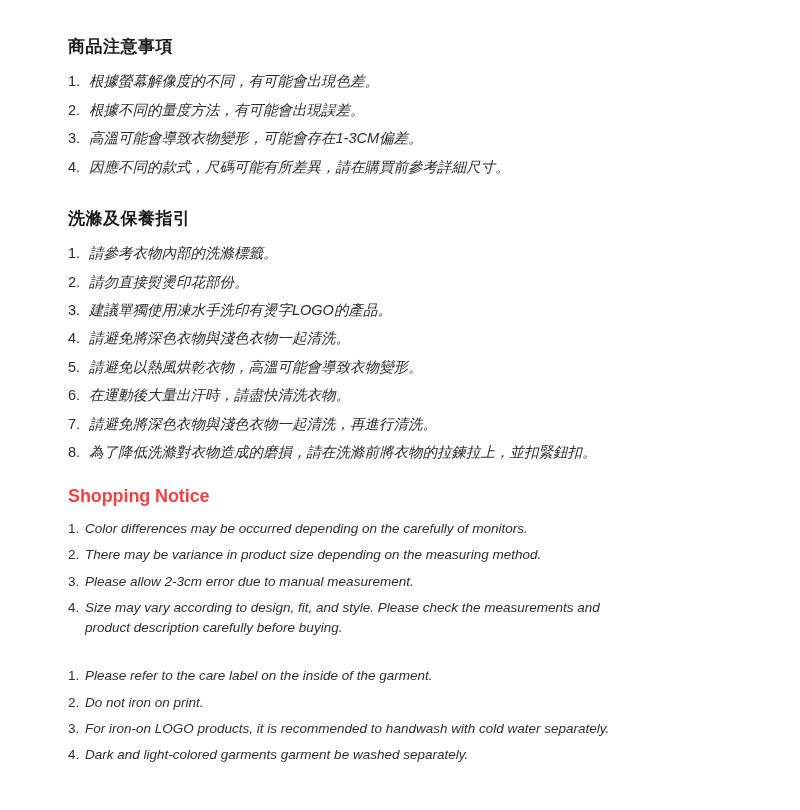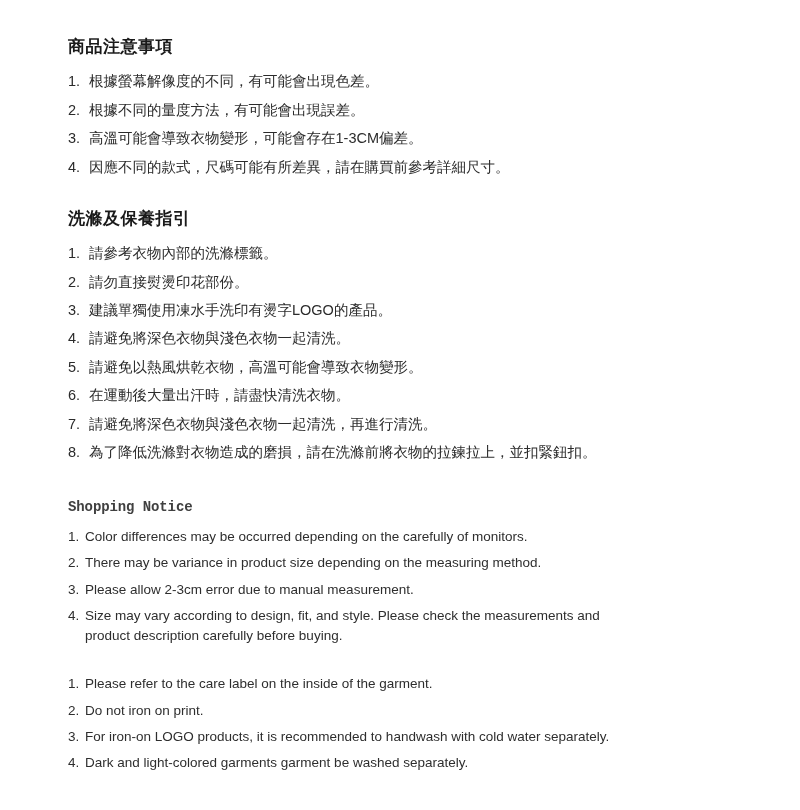--- a/index.html
+++ b/index.html
@@ -31,25 +31,25 @@
   .heading-cjk {
     font-family: "Liberation Sans", sans-serif;
     font-size: 17px;
     font-weight: bold;
     letter-spacing: 0.5px;
     color: #1a1a1a;
     margin: 0 0 12px 0;
     line-height: 1.3;
   }
   .heading-en {
-    font-family: Liberation Mono, monospace;
-    font-size: 14px;
+    font-family: Liberation Sans, sans-serif;
+    font-size: 18px;
     font-weight: bold;
     letter-spacing: -0.1px;
-    color: #404040;
+    color: #ef4444;
     margin: 0 0 11px 0;
     line-height: 1.3;
   }
   ol.list {
     list-style: none;
     margin: 0;
     padding: 0;
   }
   ol.list li {
     display: flex;
@@ -58,40 +58,41 @@
   }
   ol.list li:last-child {
     margin-bottom: 0;
   }
   .num {
     flex: 0 0 auto;
     white-space: pre;
   }
   .txt {
     flex: 1 1 auto;
+    font-style: italic;
   }
   .cjk-list li {
     font-size: 14.5px;
     line-height: 1.55;
     color: #2b2b2b;
   }
   .cjk-list .num {
     width: 21px;
   }
   .en-list li {
     font-size: 13.5px;
     line-height: 1.5;
     color: #2e2e2e;
     margin-bottom: 5px;
   }
   .en-list .num {
     width: 17px;
   }
   .sec-cjk-notice { margin-bottom: 30px; }
-  .sec-cjk-care   { margin-bottom: 34px; }
+  .sec-cjk-care   { margin-bottom: 21px; }
   .sec-en-notice  { margin-bottom: 28px; }
 </style>
 </head>
 <body>
 
 <div class="page">
 
   <section class="section sec-cjk-notice">
     <h2 class="heading-cjk">商品注意事項</h2>
     <ol class="list cjk-list">

